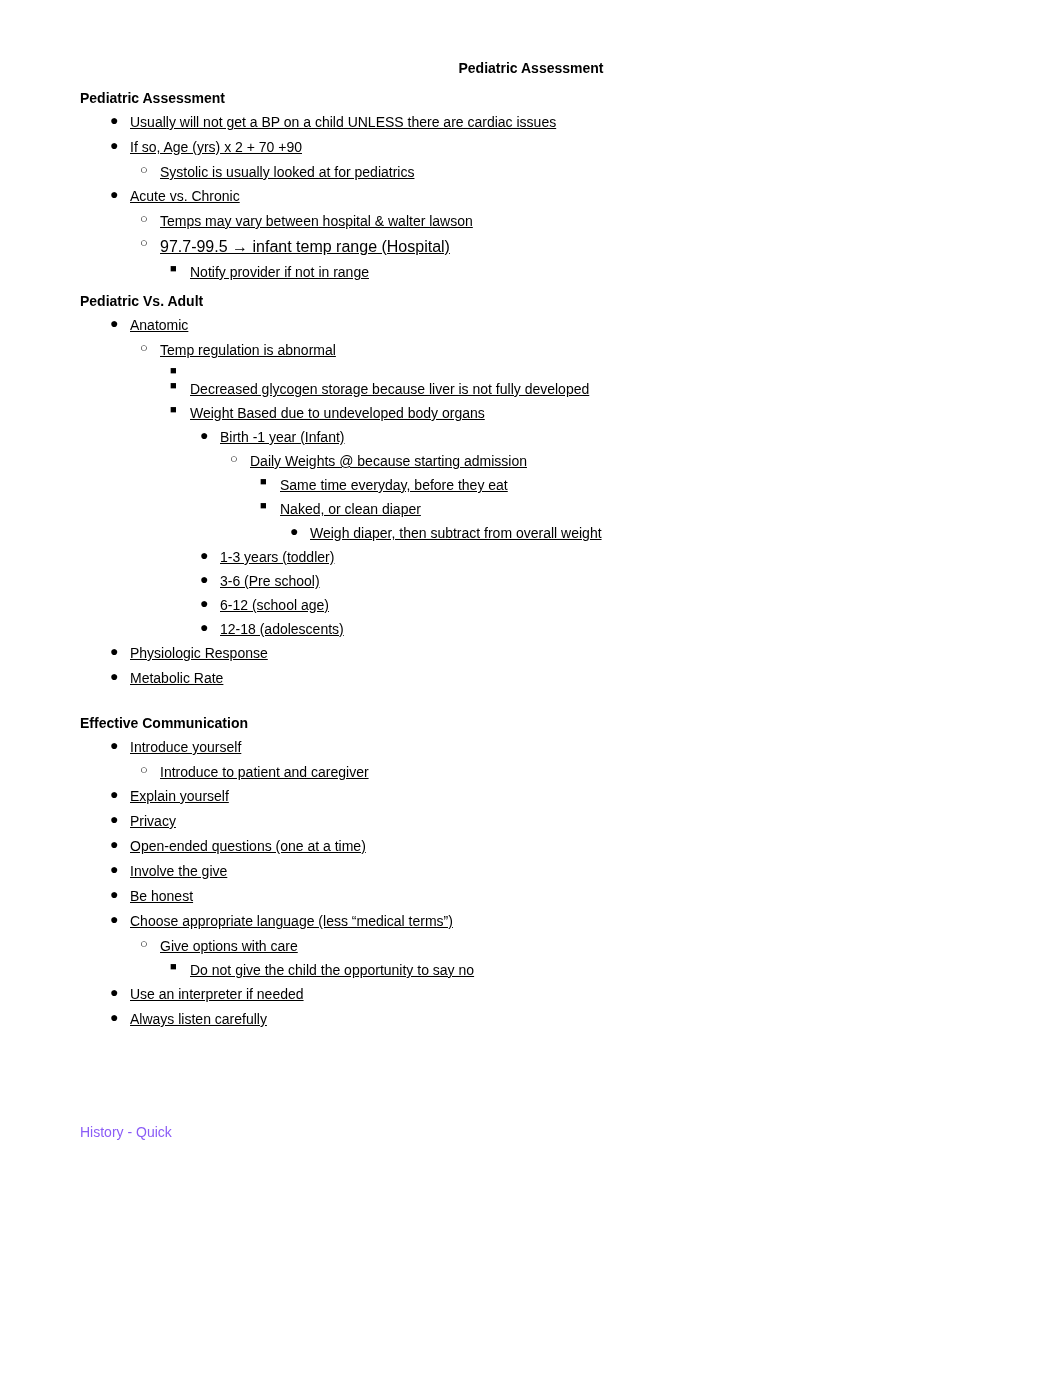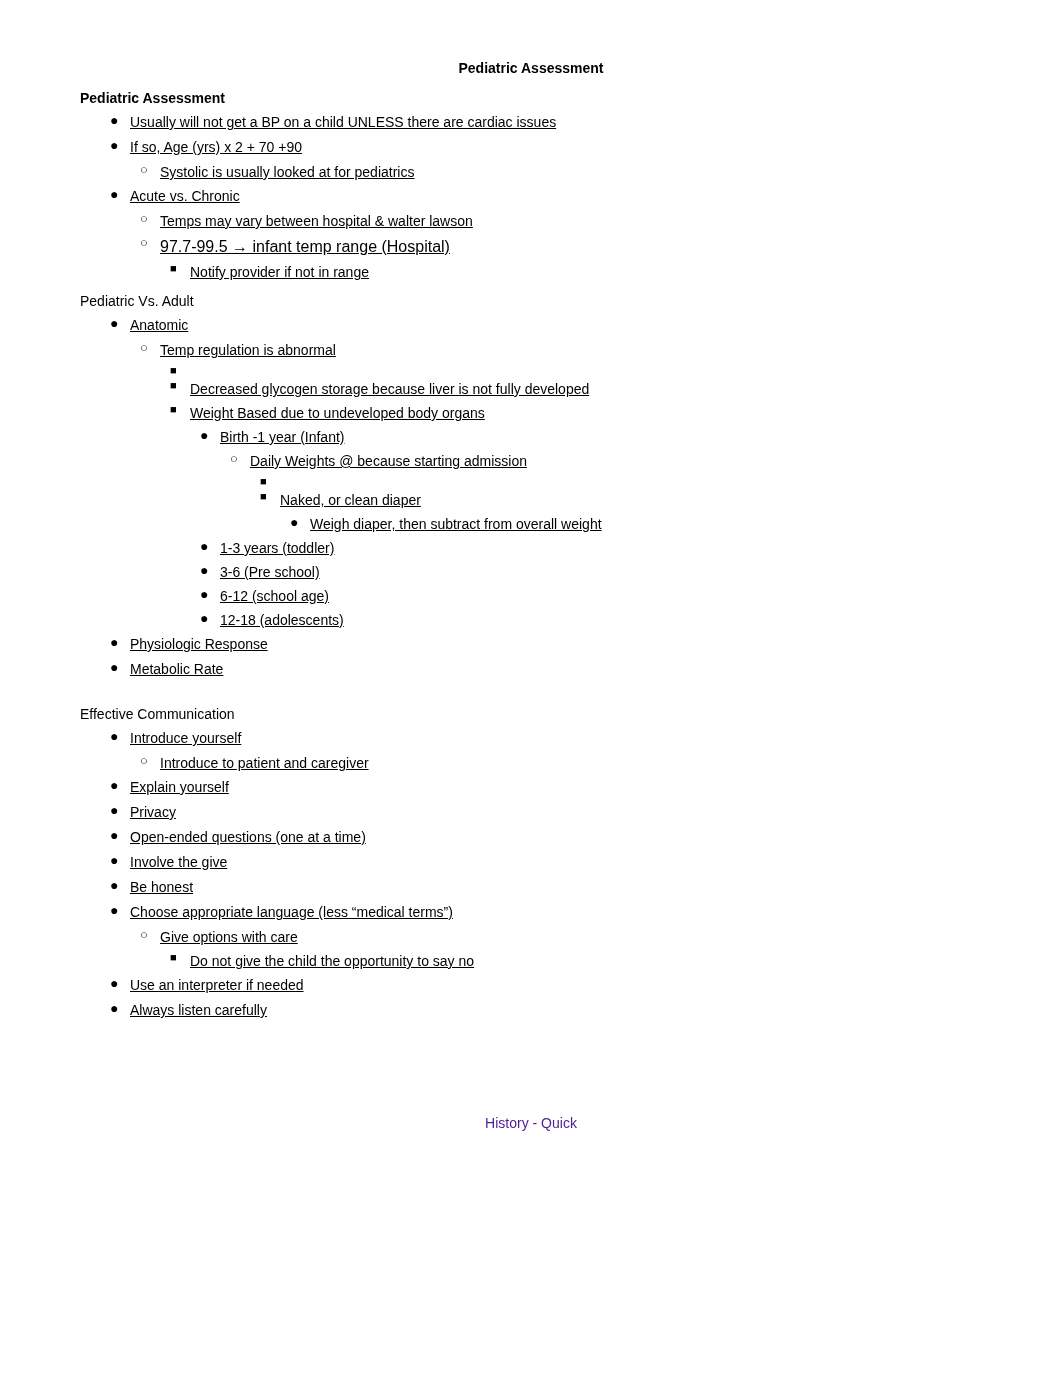--- a/index.html
+++ b/index.html
@@ -25,21 +25,21 @@
       font-size: 14px;
     }
 
     .section-title {
       font-weight: bold;
       margin-bottom: 6px;
       font-size: 14px;
     }
 
     .plain-label {
-      font-weight: normal;
+      font-weight: bold;
       margin-bottom: 6px;
       margin-top: 10px;
       font-size: 14px;
     }
 
     
     .l1 {
       display: flex;
       align-items: flex-start;
       margin-bottom: 4px;
@@ -131,23 +131,22 @@
     .spacer {
       height: 12px;
     }
 
     .bottom-spacer {
       height: 80px;
     }
 
     .history-label {
       font-size: 14px;
-      color: #4c1d95;
+      color: #8b5cf6;
       margin-top: 10px;
-      text-align: center;
     }
   </style>
 </head>
 <body>
 
 <div class="page-title">Pediatric Assessment</div>
 
 <div class="section-title">Pediatric Assessment</div>
 
 <div class="l1">
@@ -205,20 +204,21 @@
 <div class="l4">
   <span class="bullet">●</span>
   <span class="item-text">Birth -1 year (Infant)</span>
 </div>
 <div class="l5">
   <span class="bullet">○</span>
   <span class="item-text">Daily Weights @ because starting admission</span>
 </div>
 <div class="l6">
   <span class="bullet">■</span>
+  <span class="item-text">Same time everyday, before they eat</span>
 </div>
 <div class="l6">
   <span class="bullet">■</span>
   <span class="item-text">Naked, or clean diaper</span>
 </div>
 <div class="l7">
   <span class="bullet">●</span>
   <span class="item-text">Weigh diaper, then subtract from overall weight</span>
 </div>
 <div class="l4">

